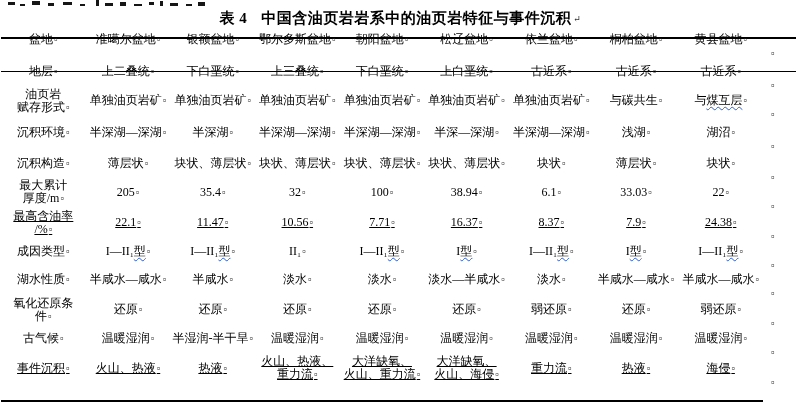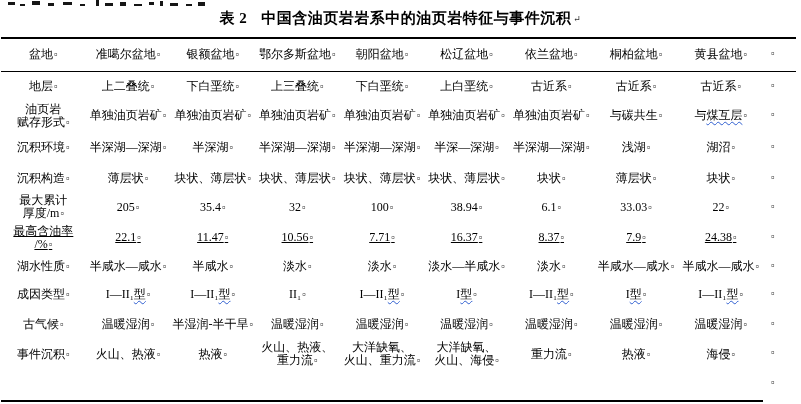--- a/index.html
+++ b/index.html
@@ -18,21 +18,21 @@
   }
   .doc-title .gap{display:inline-block;width:14px;}
   .pmark{font-size:9px;font-weight:normal;color:#333;vertical-align:1px;margin-left:2px;}
 
   .rule{position:absolute;left:1px;background:#000;}
   .rule-top{top:37px;width:795px;height:2px;}
   .rule-mid{top:71px;width:795px;height:1px;}
   .rule-bottom{top:400px;width:762px;height:2px;}
 
   table.shale{
-    position:absolute;top:39px;left:1px;width:762px;
+    position:absolute;top:24px;left:1px;width:762px;
     border-collapse:collapse;table-layout:fixed;
   }
   .shale th,.shale td{
     padding:0 1px;text-align:center;vertical-align:middle;
     font-size:12px;font-weight:normal;line-height:13px;white-space:pre-line;
     overflow:hidden;
   }
   .shale thead tr{height:32px;}
   .shale tbody tr:nth-child(1){height:31px;margin-top:24px;}
   .shale tbody tr:nth-child(2){height:28px;}
@@ -70,21 +70,21 @@
   <i style="left:112px;top:2px;width:6px;height:4px"></i>
   <i style="left:126px;top:4px;width:8px;height:2px"></i>
   <i style="left:141px;top:2px;width:5px;height:3px"></i>
   <i style="left:152px;top:1px;width:3px;height:5px"></i>
   <i style="left:162px;top:3px;width:8px;height:3px"></i>
   <i style="left:178px;top:4px;width:6px;height:2px"></i>
   <i style="left:190px;top:2px;width:7px;height:4px"></i>
 </div>
 
 <div class="doc-title">
-  <span>表 2</span><span class="gap"></span><span>中国含油页岩岩系中的油页岩特征与事件沉积</span><span class="pmark">↵</span>
+  <span>表 4</span><span class="gap"></span><span>中国含油页岩岩系中的油页岩特征与事件沉积</span><span class="pmark">↵</span>
 </div>
 
 <div class="rule rule-top"></div>
 <div class="rule rule-mid"></div>
 <div class="rule rule-bottom"></div>
 
 <table class="shale">
   <thead>
       <tr>
         <th>盆地<span class="cmark">¤</span></th>
@@ -162,40 +162,52 @@
         <td>22.1<span class="cmark">¤</span></td>
         <td>11.47<span class="cmark">¤</span></td>
         <td>10.56<span class="cmark">¤</span></td>
         <td>7.71<span class="cmark">¤</span></td>
         <td>16.37<span class="cmark">¤</span></td>
         <td>8.37<span class="cmark">¤</span></td>
         <td>7.9<span class="cmark">¤</span></td>
         <td>24.38<span class="cmark">¤</span></td>
       </tr>
       <tr>
+        <th>成因类型<span class="cmark">¤</span></th>
+        <td>I—II₁<span class="sq">型</span><span class="cmark">¤</span></td>
+        <td>I—II₁<span class="sq">型</span><span class="cmark">¤</span></td>
+        <td>II₁<span class="cmark">¤</span></td>
+        <td>I—II₁<span class="sq">型</span><span class="cmark">¤</span></td>
+        <td>I<span class="sq">型</span><span class="cmark">¤</span></td>
+        <td>I—II₁<span class="sq">型</span><span class="cmark">¤</span></td>
+        <td>I<span class="sq">型</span><span class="cmark">¤</span></td>
+        <td>I—II₁<span class="sq">型</span><span class="cmark">¤</span></td>
+      </tr>
+      <tr>
         <th>湖水性质<span class="cmark">¤</span></th>
         <td>半咸水—咸水<span class="cmark">¤</span></td>
         <td>半咸水<span class="cmark">¤</span></td>
         <td>淡水<span class="cmark">¤</span></td>
         <td>淡水<span class="cmark">¤</span></td>
         <td>淡水—半咸水<span class="cmark">¤</span></td>
         <td>淡水<span class="cmark">¤</span></td>
         <td>半咸水—咸水<span class="cmark">¤</span></td>
         <td>半咸水—咸水<span class="cmark">¤</span></td>
       </tr>
       <tr>
-        <th>成因类型<span class="cmark">¤</span></th>
-        <td>I—II₁<span class="sq">型</span><span class="cmark">¤</span></td>
-        <td>I—II₁<span class="sq">型</span><span class="cmark">¤</span></td>
-        <td>II₁<span class="cmark">¤</span></td>
-        <td>I—II₁<span class="sq">型</span><span class="cmark">¤</span></td>
-        <td>I<span class="sq">型</span><span class="cmark">¤</span></td>
-        <td>I—II₁<span class="sq">型</span><span class="cmark">¤</span></td>
-        <td>I<span class="sq">型</span><span class="cmark">¤</span></td>
-        <td>I—II₁<span class="sq">型</span><span class="cmark">¤</span></td>
+        <th>氧化还原条
+件<span class="cmark">¤</span></th>
+        <td>还原<span class="cmark">¤</span></td>
+        <td>还原<span class="cmark">¤</span></td>
+        <td>还原<span class="cmark">¤</span></td>
+        <td>还原<span class="cmark">¤</span></td>
+        <td>还原<span class="cmark">¤</span></td>
+        <td>弱还原<span class="cmark">¤</span></td>
+        <td>还原<span class="cmark">¤</span></td>
+        <td>弱还原<span class="cmark">¤</span></td>
       </tr>
       <tr>
         <th>古气候<span class="cmark">¤</span></th>
         <td>温暖湿润<span class="cmark">¤</span></td>
         <td>半湿润-半干旱<span class="cmark">¤</span></td>
         <td>温暖湿润<span class="cmark">¤</span></td>
         <td>温暖湿润<span class="cmark">¤</span></td>
         <td>温暖湿润<span class="cmark">¤</span></td>
         <td>温暖湿润<span class="cmark">¤</span></td>
         <td>温暖湿润<span class="cmark">¤</span></td>

